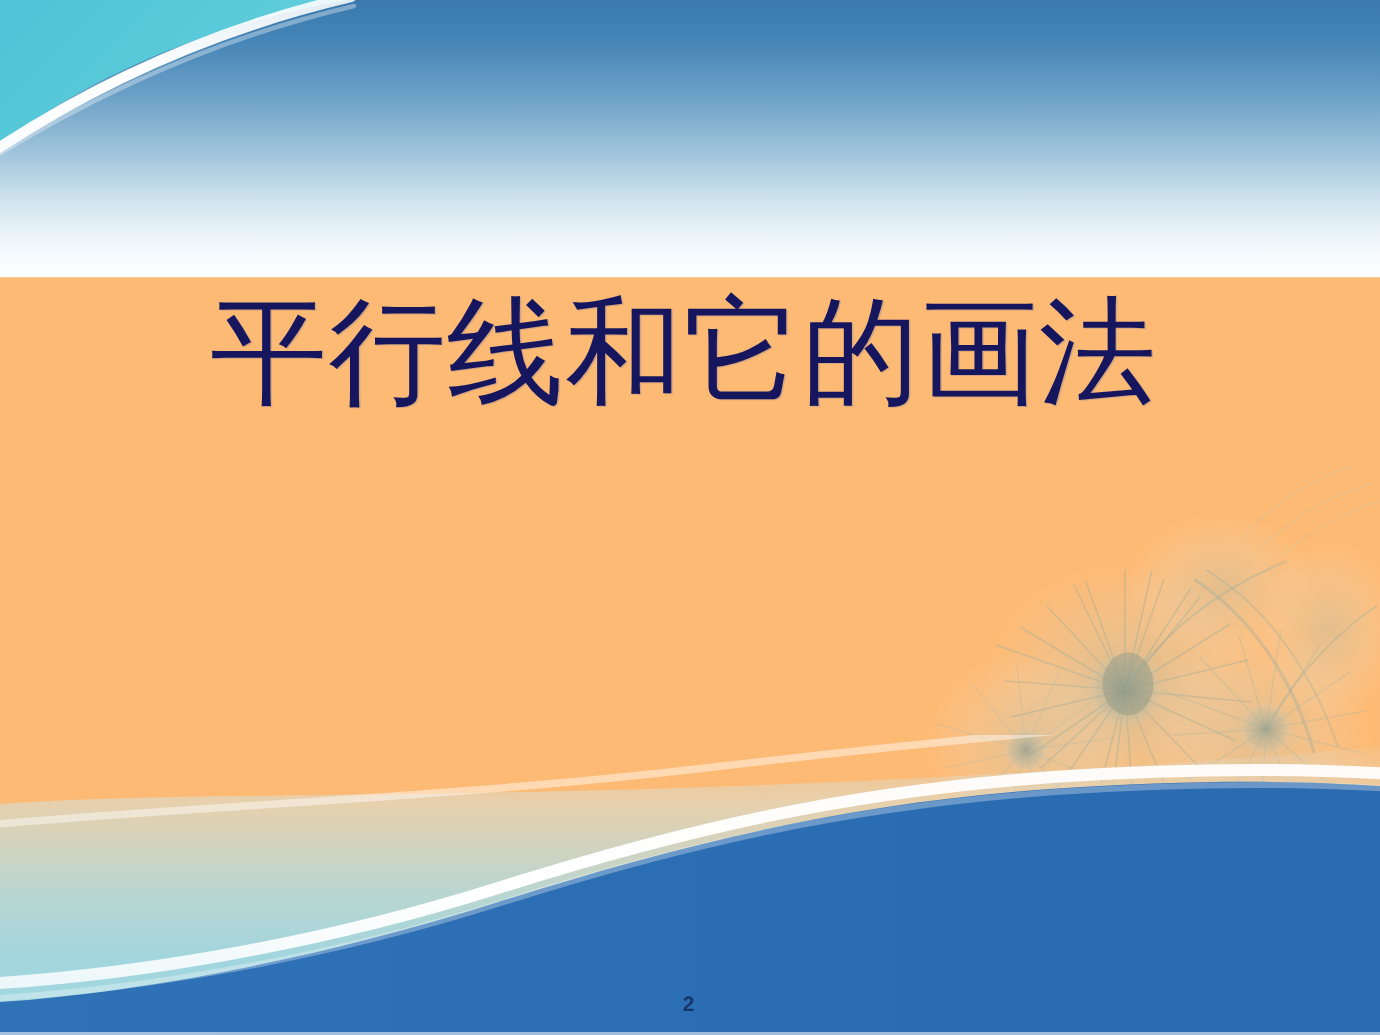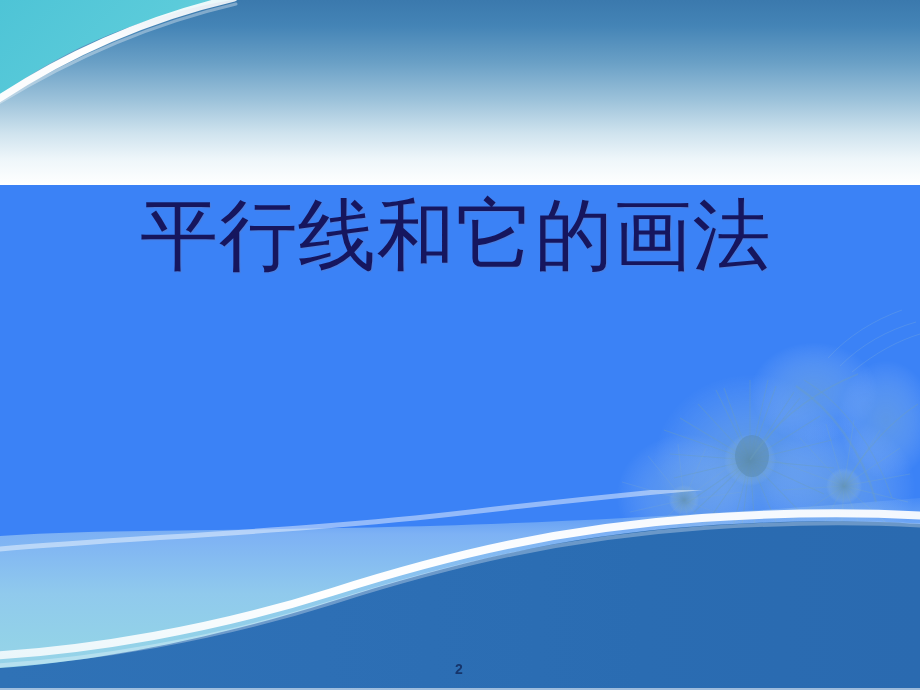--- a/index.html
+++ b/index.html
@@ -3,21 +3,21 @@
 <meta charset="utf-8">
 <style>
   html,body{margin:0;padding:0;}
   body{
     width:920px;height:690px;overflow:hidden;
     font-family:"Liberation Sans","DejaVu Sans",sans-serif;
     background:#ffffff;
   }
   #slide{
     position:relative;width:920px;height:690px;overflow:hidden;
-    background:#3b82f6;
+    background:#fdba74;
   }
 
   
   .top-band{
     position:absolute;left:0;top:0;width:920px;height:185px;
     overflow:hidden;
   }
   .top-blue{
     position:absolute;left:0;top:0;width:920px;height:185px;
     background:linear-gradient(to bottom,

